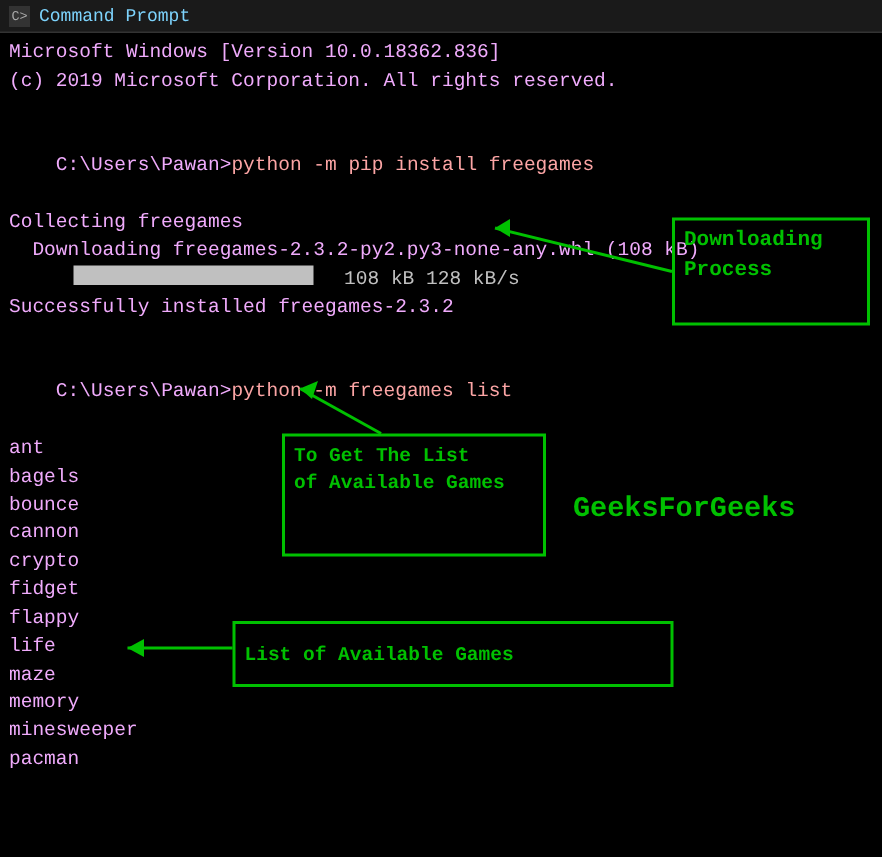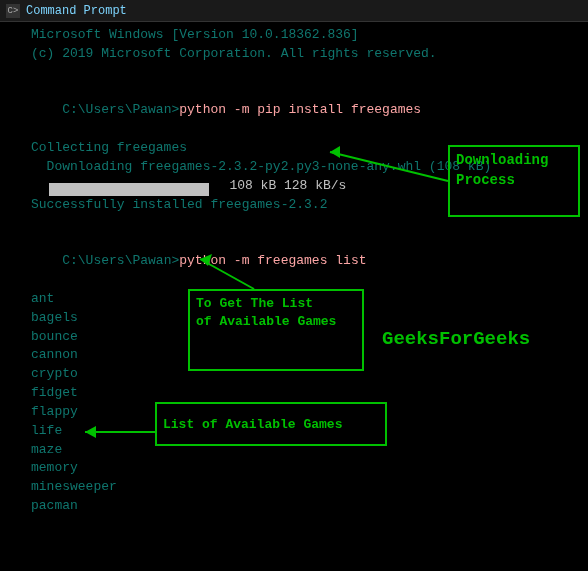--- a/index.html
+++ b/index.html
@@ -42,31 +42,31 @@
     
     .terminal {
       padding: 4px 6px;
       color: #c0c0c0;
       position: relative;
       height: calc(571px - 22px);
       overflow: hidden;
     }
 
     .green { color: #fca5a5; margin-top: 12px; }
-    .white { color: #0f766e; margin-left: 25px; }
+    .white { color: #f0abfc; }
 
     .line {
       line-height: 1.45;
       white-space: pre;
     }
 
     
     .progress-line {
       display: flex;
-      align-items: flex-end;
+      align-items: flex-start;
       gap: 20px;
       line-height: 1.45;
     }
     .progress-bar-outer {
       display: inline-block;
       width: 160px;
       height: 13px;
       background: #c0c0c0;
       vertical-align: middle;
     }
@@ -168,21 +168,21 @@
   <div class="line white">pacman</div>
 
   <div class="annotation" style="top:123px; left:448px; width:132px; height:72px; line-height:1.4; font-size:14px;">
     Downloading<br>Process
   </div>
 
   <div class="annotation" style="top:267px; left:188px; width:176px; height:82px; line-height:1.4; font-size:13px;">
     To Get The List<br>of Available Games
   </div>
 
-  <div class="annotation" style="top:380px; left:155px; width:232px; height:44px; display:flex; align-items:center; font-size:13px;">
+  <div class="annotation" style="top:392px; left:155px; width:294px; height:44px; display:flex; align-items:center; font-size:13px;">
     List of Available Games
   </div>
 
   <div class="gfg-label" style="top:290px; left:382px; font-size:19px;">
     GeeksForGeeks
   </div>
 
   <svg class="arrows-overlay" viewBox="0 0 588 549" xmlns="http://www.w3.org/2000/svg">
 
     <line x1="448" y1="159" x2="330" y2="130" stroke="#00c000" stroke-width="2"></line>

